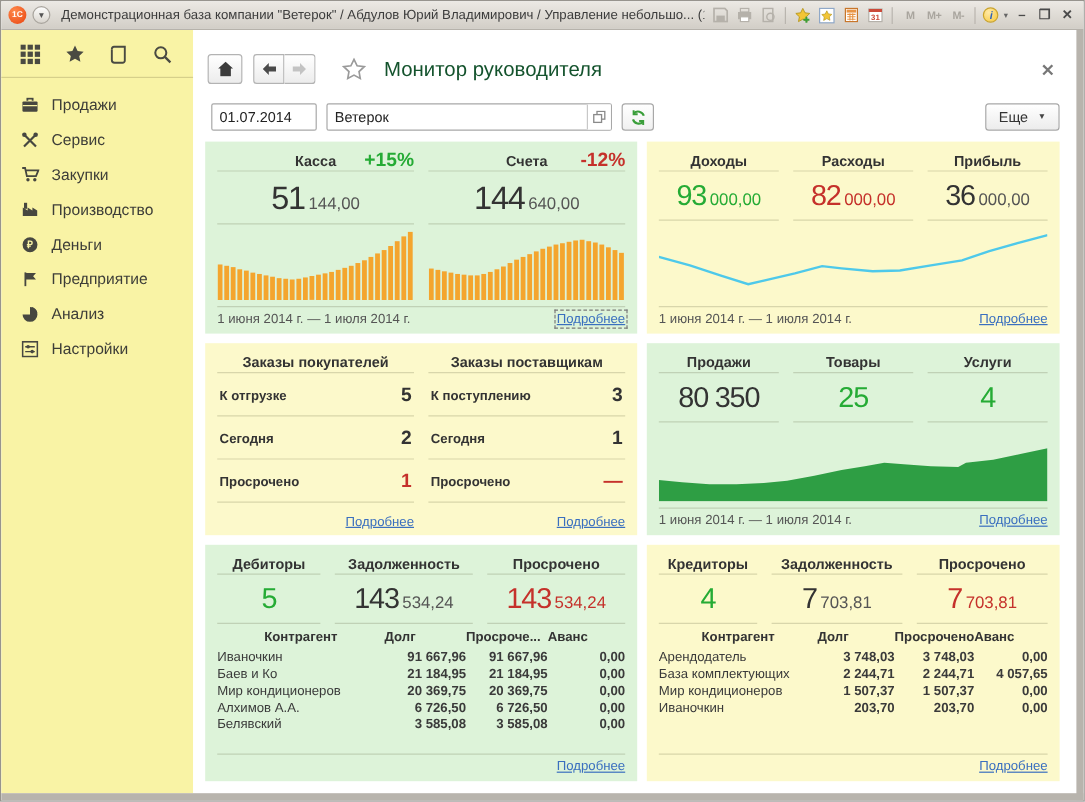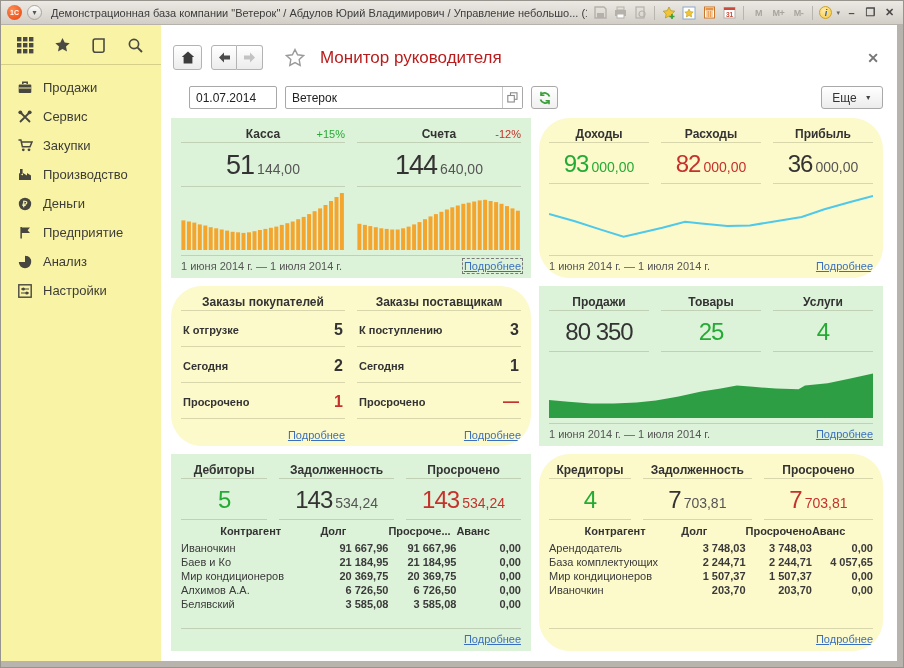--- a/index.html
+++ b/index.html
@@ -43,47 +43,47 @@
   
   .main { position:absolute; left:160px; top:24px; right:6px; bottom:6px; background:#fff; overflow:hidden; }
 
   .form-header { display:flex; align-items:center; margin:20px 14px 0 12px; }
   .nav-btn { height:25px; border:1px solid #b3b3b3; background:linear-gradient(#ffffff,#ececec);
     display:inline-flex; align-items:center; justify-content:center; }
   .btn-home { width:29px; border-radius:3px; }
   .btn-back { width:26px; border-radius:3px 0 0 3px; margin-left:9px; }
   .btn-fwd  { width:26px; border-radius:0 3px 3px 0; border-left:none; }
   .star-fav { margin-left:22px; display:flex; color:#9a9a9a; }
-  .form-title { font-size:17px; color:#b91c1c; margin-left:15px; }
+  .form-title { font-size:17px; color:#14532d; margin-left:15px; }
   .form-close { margin-left:auto; color:#777; font-size:14px; font-weight:bold; line-height:1; padding:2px 4px; }
 
-  .filter-row { display:flex; align-items:center; margin:16px 14px 0 28px; gap:8px; }
+  .filter-row { display:flex; align-items:center; margin:16px 14px 0 15px; gap:8px; }
   .field { display:flex; height:23px; border:1px solid #a8a8a8; border-radius:2px; background:#fff; align-items:stretch; }
   .field .fval { font-size:12px; color:#222; padding:0 6px; display:flex; align-items:center; border:none; outline:none; background:transparent; font-family:inherit; }
   .field .fbtn { width:20px; border-left:1px solid #c8c8c8; display:flex; align-items:center; justify-content:center; color:#777; background:#fff; }
   .f-date { width:88px; } .f-date .fval { flex:1; }
   .f-company { width:238px; } .f-company .fval { flex:1; }
   .btn-refresh { width:27px; height:23px; border:1px solid #a8a8a8; border-radius:3px; background:linear-gradient(#fff,#f0f0f0); display:flex; align-items:center; justify-content:center; }
   .btn-more { margin-left:auto; height:23px; min-width:62px; border:1px solid #a8a8a8; border-radius:3px;
     background:linear-gradient(#fff,#ececec); display:flex; align-items:center; justify-content:center; gap:8px;
     font-size:12px; color:#333; padding:0 8px; }
   .btn-more .caret { font-size:7px; color:#444; }
 
   
   .grid { display:grid; grid-template-columns:360px 1fr; grid-template-rows:160px 160px 197px; gap:8px; margin:9px 14px 0 10px; }
   .panel { padding:7px 10px 6px; display:flex; flex-direction:column; overflow:hidden; }
   .panel.green { background:#ddf3d9; }
-  .panel.yellow { background:#fcf9cb;border-radius:31px; }
+  .panel.yellow { background:#fcf9cb; }
 
   .cols { display:flex; gap:12px; }
   .cols .col { flex:1; min-width:0; display:flex; flex-direction:column; }
   .col-head { display:flex; align-items:center; height:17px; }
   .col-head .sp { flex:1; }
   .col-head .ct { font-size:12px; font-weight:bold; color:#333; white-space:nowrap; }
-  .col-head .dz { flex:1; text-align:right; font-size:11px; font-weight:normal; }
+  .col-head .dz { flex:1; text-align:right; font-size:16px; font-weight:bold; }
   .rule { border-bottom:1px solid rgba(90,90,60,0.22); }
   .bigval { text-align:center; padding:7px 0 5px; white-space:nowrap; }
   .bigval .int { font-size:27px; color:#333; letter-spacing:-1px; }
   .bigval .frac { font-size:14px; color:#555; margin-left:3px; }
   .bigval.mid .int { font-size:24px; }
   .tone-green { color:#25ab35 !important; }
   .tone-red { color:#c5312b !important; }
   .chart { flex:1; min-height:36px; margin-top:6px; overflow:hidden; }
   .chart svg { display:block; }
   .panel-foot { display:flex; align-items:baseline; justify-content:space-between; border-top:1px solid rgba(90,90,60,0.22);

